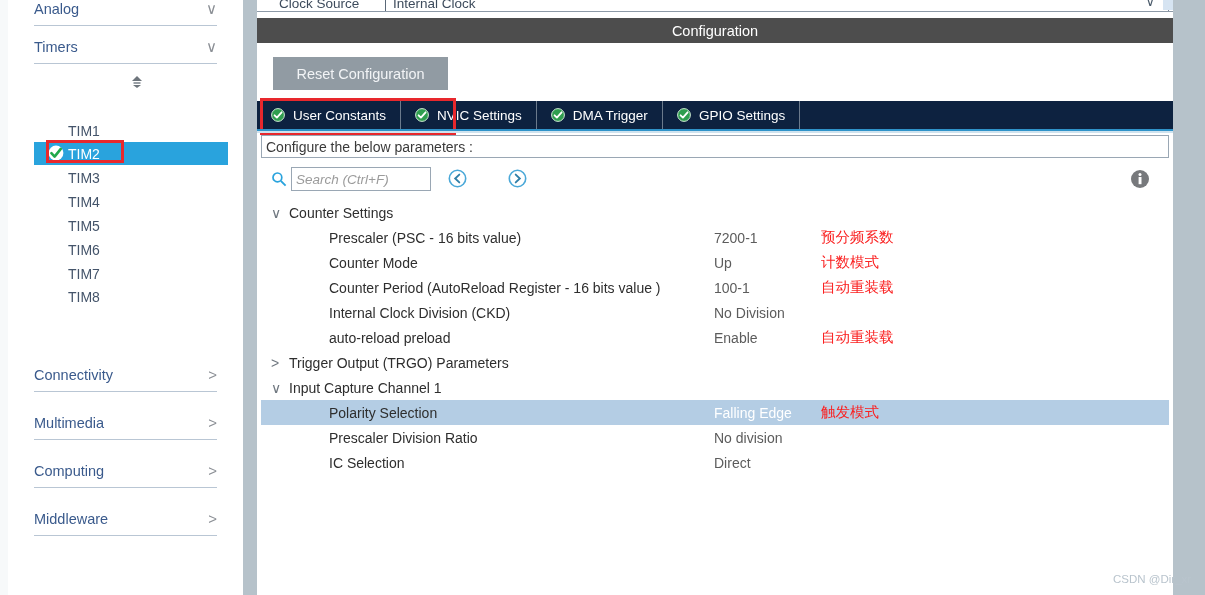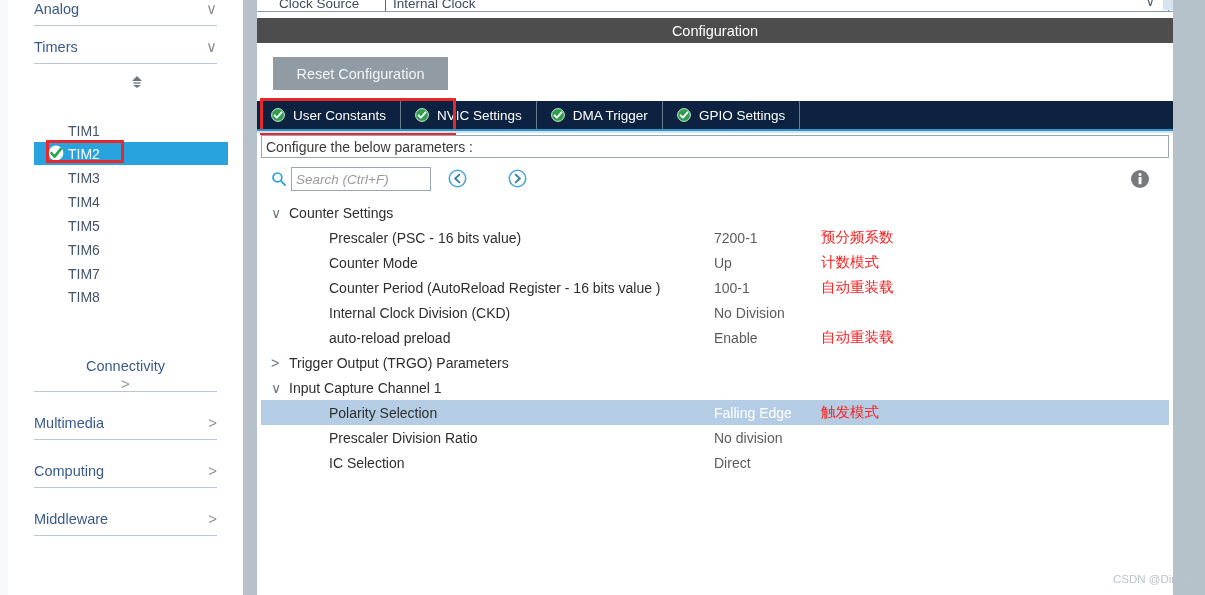--- a/index.html
+++ b/index.html
@@ -275,21 +275,21 @@
   <div id="sidebar">
     <div class="sb-inner" id="sb-inner">
         <div class="sb-cat" style="top: -8px;">
           <span>Analog</span>
           <span class="chev chev-down"></span>
         </div>
         <div class="sb-cat" style="top: 30px;">
           <span>Timers</span>
           <span class="chev chev-down"></span>
         </div>
-        <div class="sb-cat" style="top: 358px; flex-direction: column;">
+        <div class="sb-cat" style="top: 358px;">
           <span>Connectivity</span>
           <span class="chev chev-right"></span>
         </div>
         <div class="sb-cat" style="top: 406px;">
           <span>Multimedia</span>
           <span class="chev chev-right"></span>
         </div>
         <div class="sb-cat" style="top: 454px;">
           <span>Computing</span>
           <span class="chev chev-right"></span>

